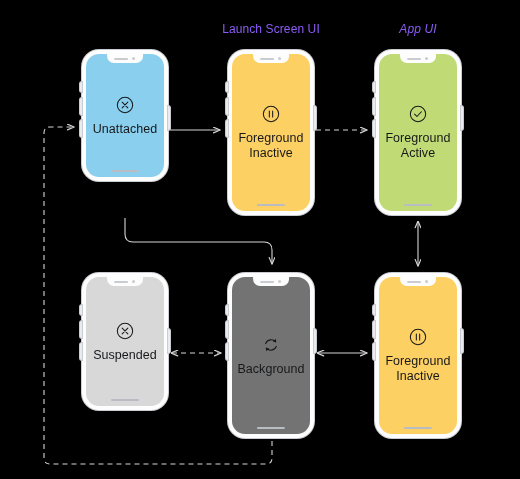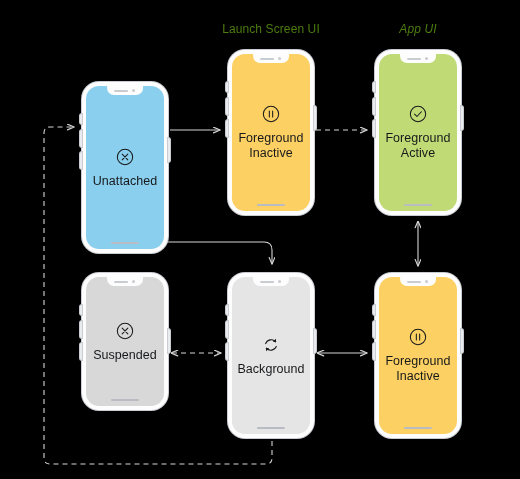--- a/index.html
+++ b/index.html
@@ -17,21 +17,21 @@
   }
   #stage {
     position: absolute;
     left: 0; top: 0;
     width: 520px;
     height: 479px;
   }
   
   .caption {
     position: absolute;
-    color: #4d7c0f;
+    color: #8b5cf6;
     font-size: 12px;
     letter-spacing: .1px;
     text-align: center;
     white-space: nowrap;
     transform: translateX(-50%);
   }
   
   .phone {
     position: absolute;
     box-sizing: border-box;
@@ -160,21 +160,21 @@
     <line x1="172" y1="353" x2="221" y2="353" stroke="#D6D6D6" stroke-width="1.1" stroke-dasharray="5 4" marker-end="url(#ah)" marker-start="url(#ah2)"></line>
 
     <path d="M125,218 L125,234 Q125,242 133,242 L264,242 Q272,242 272,250 L272,264" fill="none" stroke="#D6D6D6" stroke-width="1.1" marker-end="url(#ah)"></path>
 
     <path d="M272,441 L272,458 Q272,464 266,464 L50,464 Q44,464 44,458 L44,133 Q44,127 50,127 L74,127" fill="none" stroke="#D6D6D6" stroke-width="1.1" stroke-dasharray="5 4" marker-end="url(#ah)"></path>
   </svg>
 
   <div class="caption" style="left:271px; top:22px;">Launch Screen UI</div>
   <div class="caption" style="left:418px; top:22px;font-style:italic;">App UI</div>
 
-  <div class="phone" style="left:82px; top:50px; width:86px; height:171px;margin-top:32px;">
+  <div class="phone" style="left:82px; top:50px; width:86px; height:131px;">
     <div class="btn-side btn-left" style="top:28px; height:10px;"></div>
     <div class="btn-side btn-left" style="top:44px; height:17px;"></div>
     <div class="btn-side btn-left" style="top:66px; height:17px;"></div>
     <div class="btn-side btn-right" style="top:52px; height:24px;"></div>
     <div class="screen" style="background:#8ACFEE;">
       <div class="notch">
         <span class="speaker"></span>
         <span class="camera"></span>
       </div>
       <svg class="state-icon" viewBox="0 0 24 24">
@@ -243,21 +243,21 @@
       <div class="state-label">Suspended</div>
       <div class="home-bar"></div>
     </div>
   </div>
 
   <div class="phone" style="left:228px; top:273px; width:86px; height:165px;">
     <div class="btn-side btn-left" style="top:28px; height:10px;"></div>
     <div class="btn-side btn-left" style="top:44px; height:17px;"></div>
     <div class="btn-side btn-left" style="top:66px; height:17px;"></div>
     <div class="btn-side btn-right" style="top:52px; height:24px;"></div>
-    <div class="screen" style="background:#e5e5e5;">
+    <div class="screen" style="background:#737373;">
       <div class="notch">
         <span class="speaker"></span>
         <span class="camera"></span>
       </div>
       <svg class="state-icon" viewBox="0 0 24 24">
         <path d="M5.6,10.3 A7.2,7.2 0 0 1 17.6,8.1" fill="none" stroke="#17181A" stroke-width="1.35" stroke-linecap="round"></path>
         <path d="M18.4,13.7 A7.2,7.2 0 0 1 6.4,15.9" fill="none" stroke="#17181A" stroke-width="1.35" stroke-linecap="round"></path>
         <path d="M17.9,4.6 L18.1,8.6 L14.2,8.0 Z" fill="#17181A"></path>
         <path d="M6.1,19.4 L5.9,15.4 L9.8,16.0 Z" fill="#17181A"></path>
       </svg>

